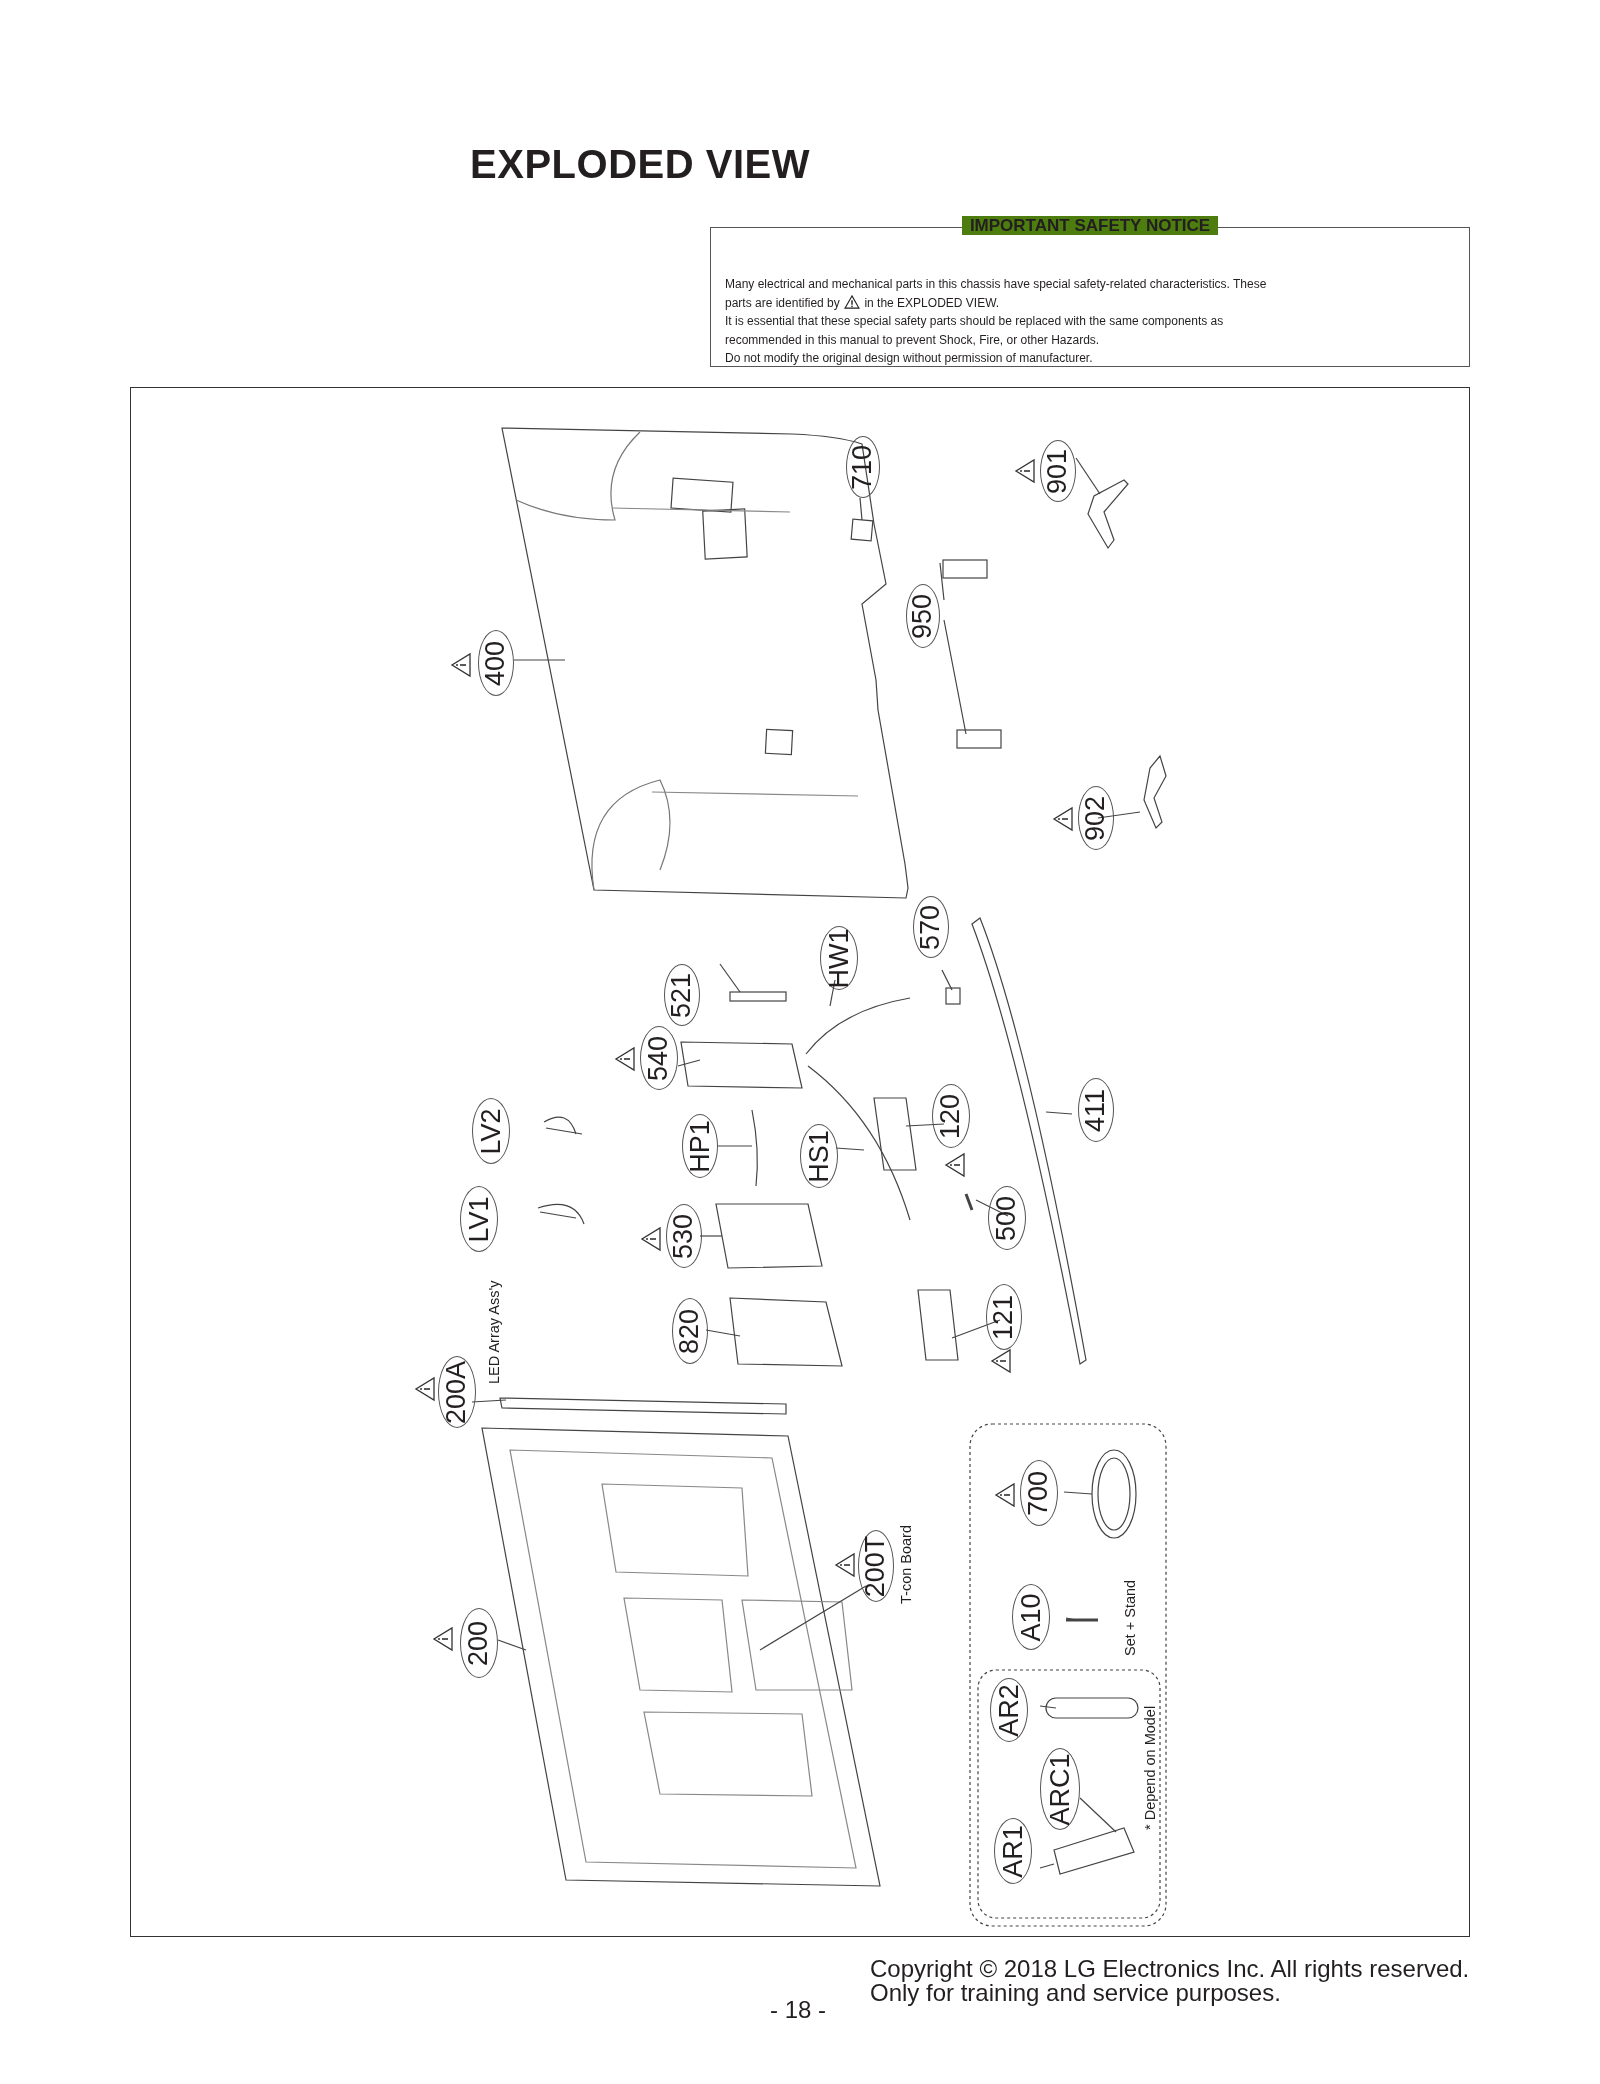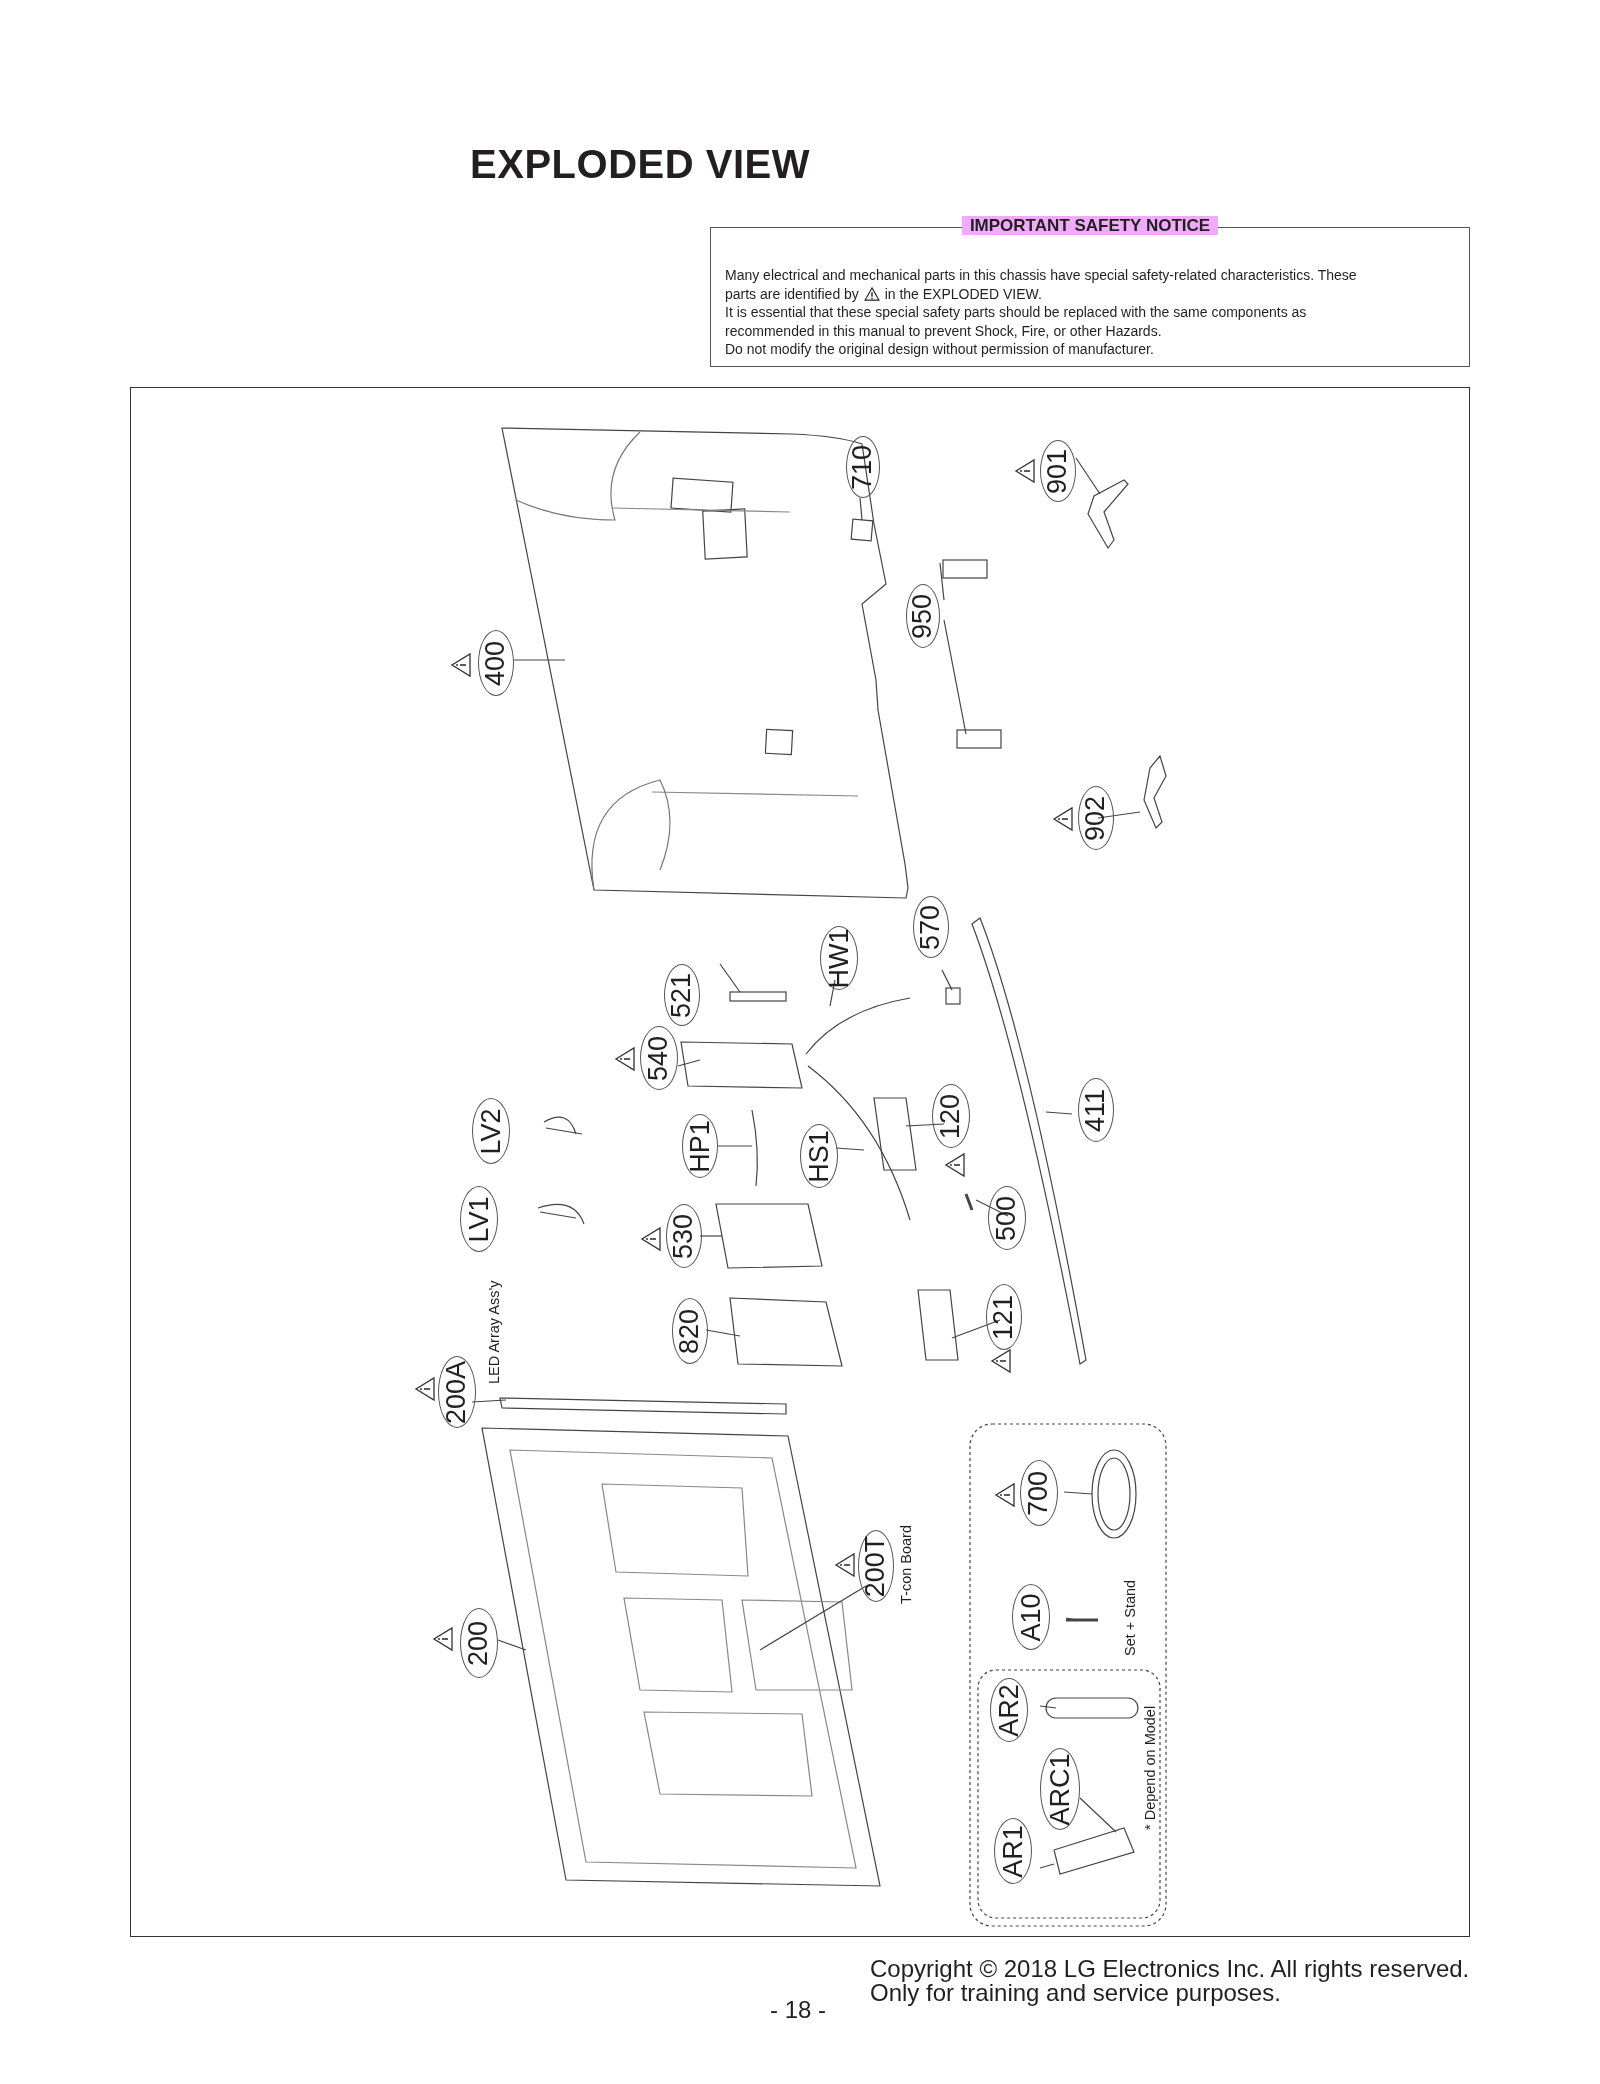--- a/index.html
+++ b/index.html
@@ -1,21 +1,21 @@
 <!DOCTYPE html>
 <html><head>
 <meta charset="utf-8">
 <style>
   html, body { margin: 0; padding: 0; background: #ffffff; }
   body { width: 1600px; height: 2084px; position: relative; font-family: "Liberation Sans", sans-serif; color: #231f20; overflow: hidden; }
   .title { position: absolute; left: 0; width: 1280px; top: 142px; text-align: center; font-size: 40px; font-weight: bold; letter-spacing: 0.5px; }
   .notice { position: absolute; left: 710px; top: 227px; width: 760px; height: 140px; border: 1.5px solid #555; box-sizing: border-box; }
   .notice-head { position: absolute; top: -12px; left: 0; width: 100%; text-align: center; }
-  .notice-head span { background: #f0abfc; padding: 0 8px; font-weight: bold; font-size: 17px; }
-  .notice-body { position: absolute; left: 14px; right: 14px; top: 38px; font-size: 14px; line-height: 18.5px; text-align: justify; }
+  .notice-head span { background: #4d7c0f; padding: 0 8px; font-weight: bold; font-size: 17px; }
+  .notice-body { position: absolute; left: 14px; right: 14px; top: 47px; font-size: 12px; line-height: 18.5px; text-align: justify; }
   .notice-body p { margin: 0; }
   .warn-inline { display: inline-block; width: 18px; height: 14px; vertical-align: -2px; }
   .frame { position: absolute; left: 130px; top: 387px; width: 1340px; height: 1550px; border: 1.5px solid #333; box-sizing: border-box; }
   .diagram { position: absolute; left: 0; top: 0; width: 1600px; height: 2084px; pointer-events: none; }
   .diagram svg { position: absolute; left: 0; top: 0; }
   .oval { position: absolute; border: 1.3px solid #555; border-radius: 50%; box-sizing: border-box; display: flex; align-items: center; justify-content: center; }
   .oval span { transform: rotate(-90deg); font-size: 27px; white-space: nowrap; }
   .rot-text { position: absolute; transform: rotate(-90deg); transform-origin: left top; font-size: 14.5px; white-space: nowrap; }
   .warn { position: absolute; width: 22px; height: 26px; }
   .footer-page { position: absolute; left: 770px; top: 1996px; font-size: 24px; }

